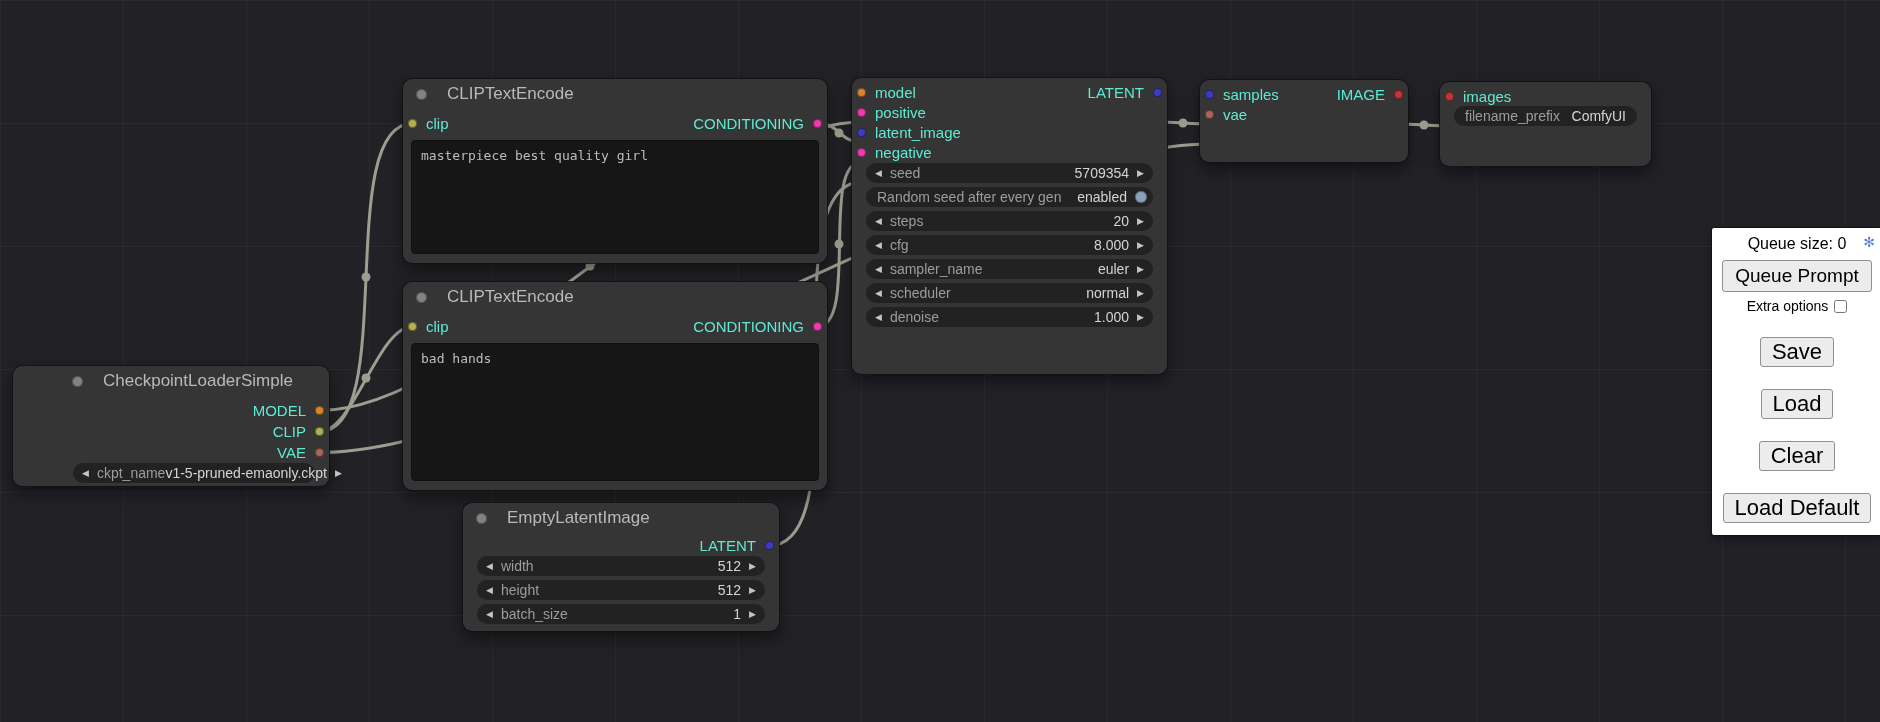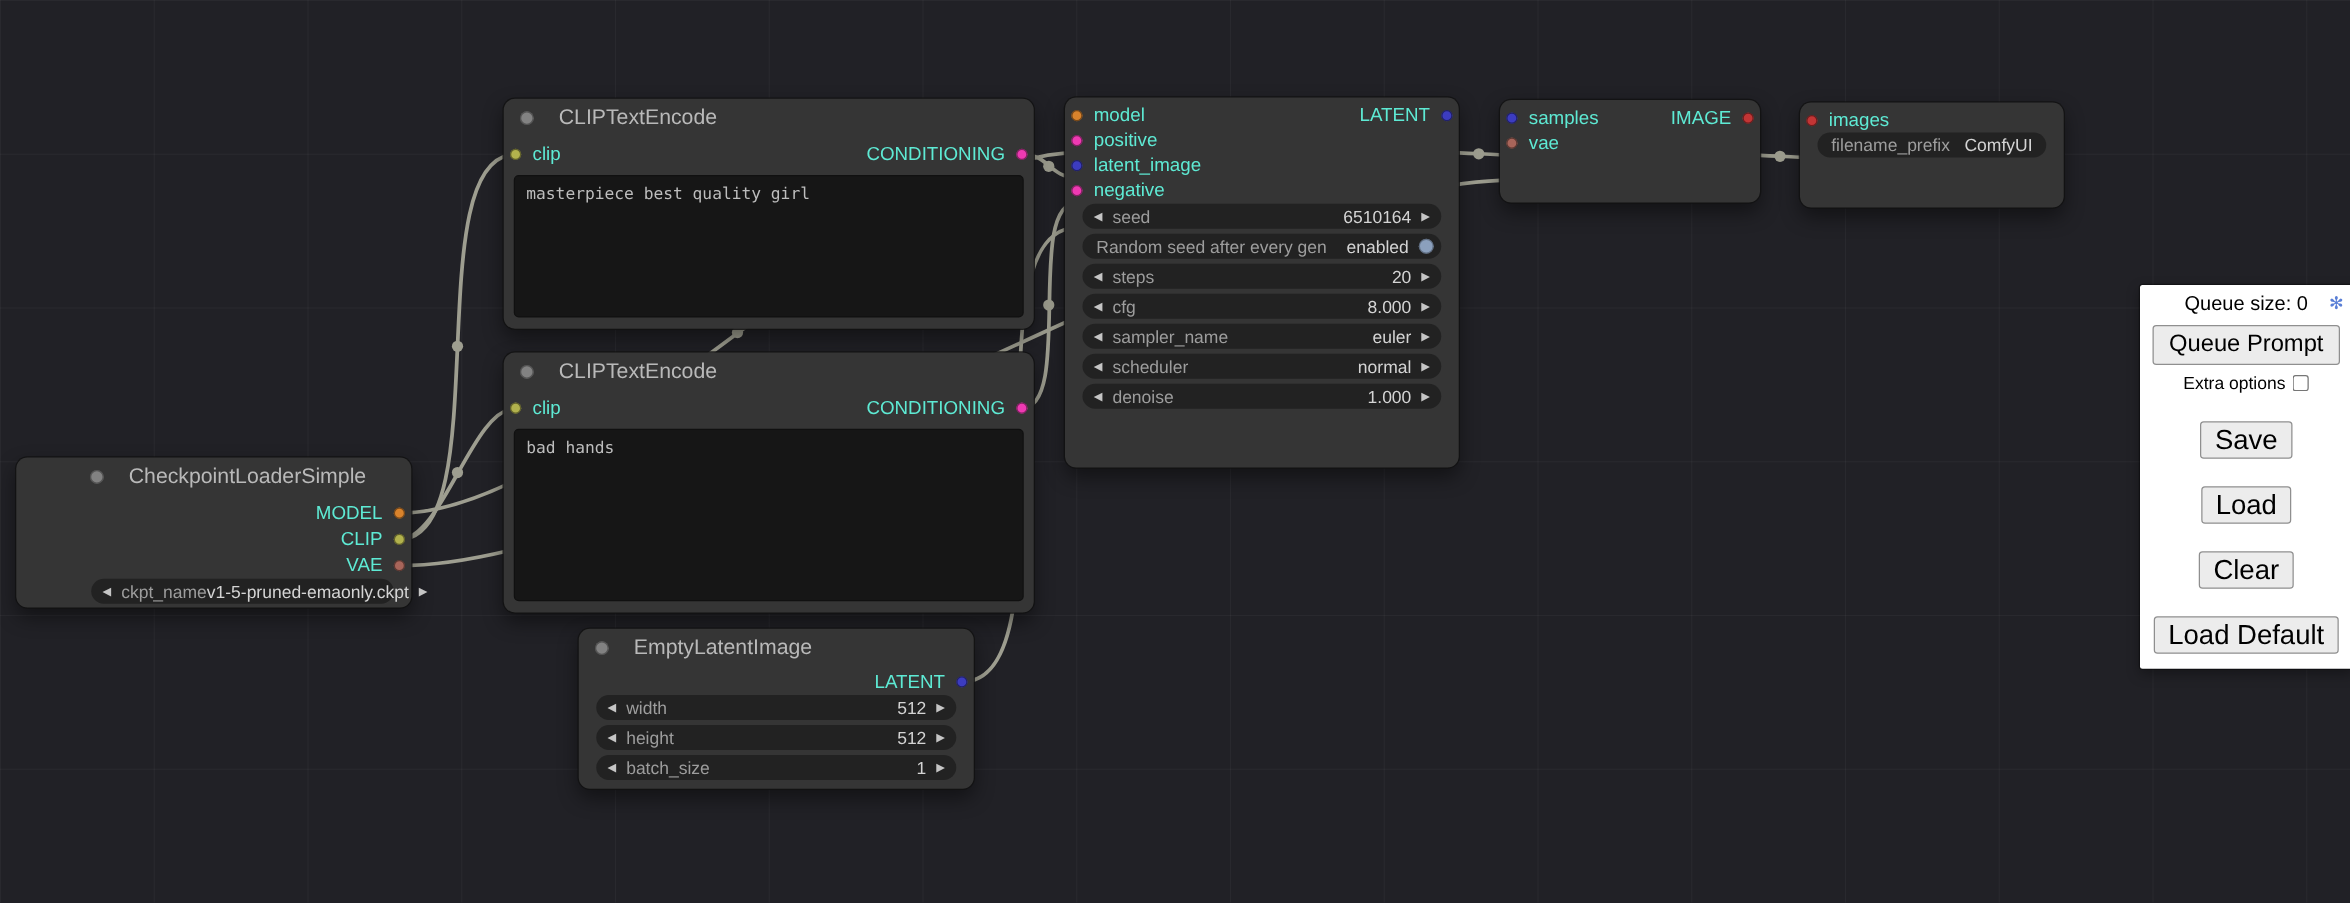--- a/index.html
+++ b/index.html
@@ -221,21 +221,21 @@
       <span>negative</span>
     </div>
     <div class="srow out out-abs">
       <span>LATENT</span>
       <span class="dot" style="background:var(--c-latent,#3c3cc0)"></span>
     </div>
   </div>
   <div class="widget mt1">
     <span class="arrow">◀</span>
     <span class="wlabel">seed</span>
-    <span class="wvalue">6510164</span>
+    <span class="wvalue">5709354</span>
     <span class="arrow">▶</span>
   </div>
   <div class="widget noarrow">
     <span class="wlabel">Random seed after every gen</span>
     <span class="wvalue">enabled</span>
     <span class="toggle-dot"></span>
   </div>
   <div class="widget">
     <span class="arrow">◀</span>
     <span class="wlabel">steps</span>

